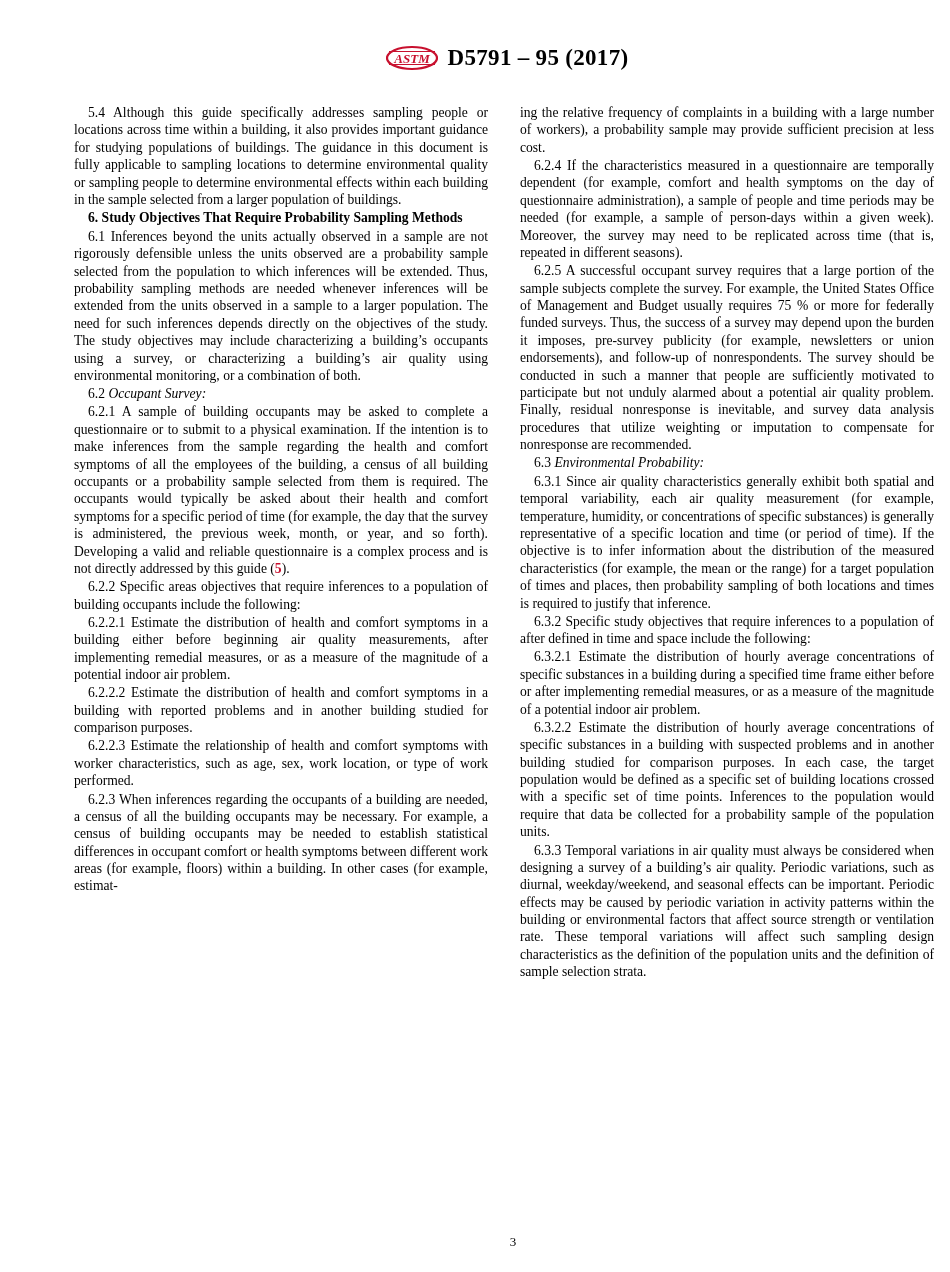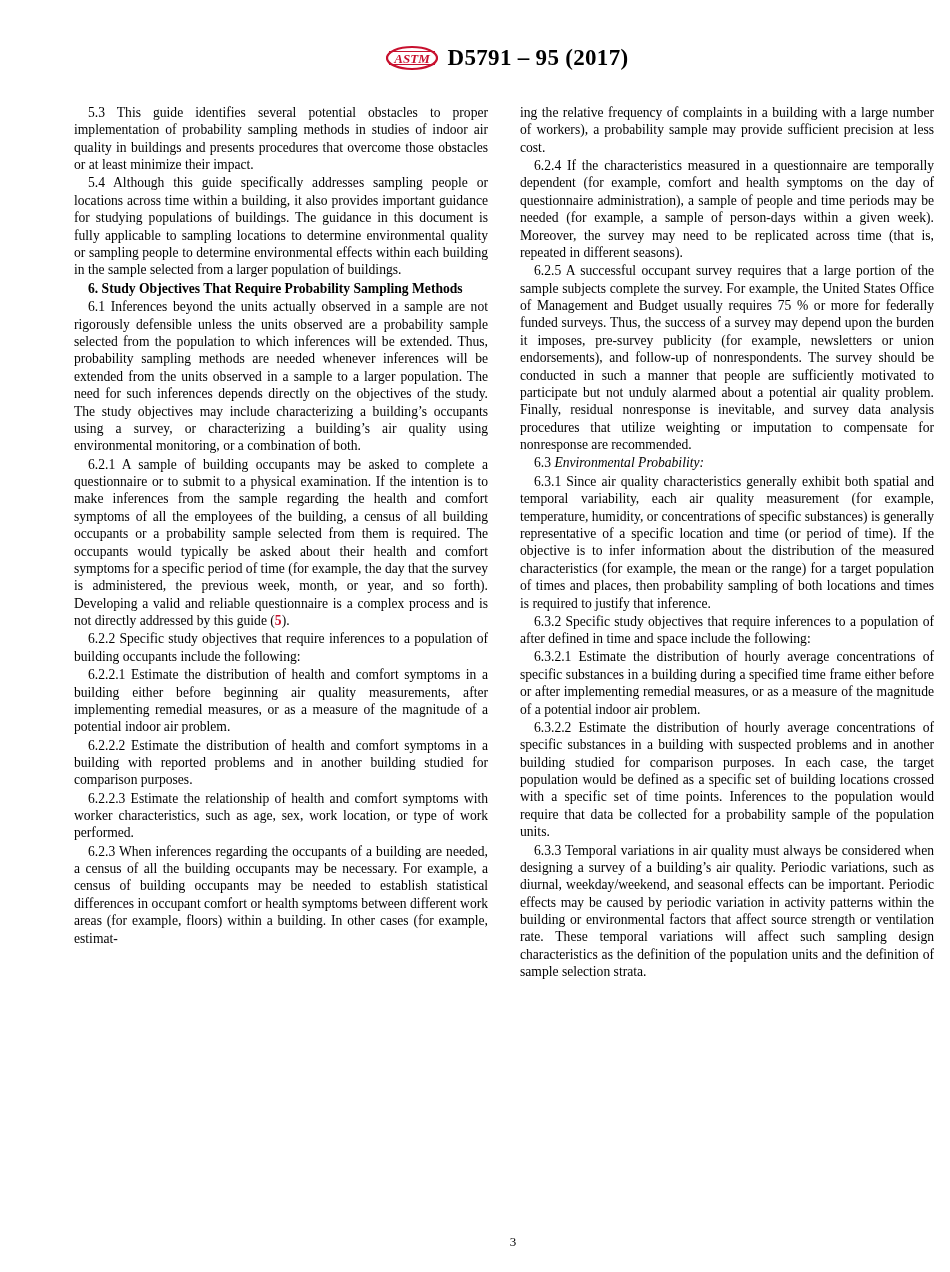--- a/index.html
+++ b/index.html
@@ -108,31 +108,31 @@
         <line x1="3" y1="6.5" x2="49" y2="6.5" stroke="#c8102e" stroke-width="1"></line>
         <line x1="3" y1="19.5" x2="49" y2="19.5" stroke="#c8102e" stroke-width="1"></line>
       </svg>
     </span>
     <span class="doc-title">D5791 – 95 (2017)</span>
   </div>
 
   <div class="columns">
 
     <div class="col">
-      <p>5.3 This guide identifies several potential obstacles to proper implementation of probability sampling methods in studies of indoor air quality in buildings and presents procedures that overcome those obstacles or at least minimize their impact.</p>
       <p class="spacer-para">5.4 Although this guide specifically addresses sampling people or locations across time within a building, it also provides important guidance for studying populations of buildings. The guidance in this document is fully applicable to sampling locations to determine environmental quality or sampling people to determine environmental effects within each building in the sample selected from a larger population of buildings.</p>
 
       <p class="section-head">6. Study Objectives That Require Probability Sampling Methods</p>
 
       <p>6.1 Inferences beyond the units actually observed in a sample are not rigorously defensible unless the units observed are a probability sample selected from the population to which inferences will be extended. Thus, probability sampling methods are needed whenever inferences will be extended from the units observed in a sample to a larger population. The need for such inferences depends directly on the objectives of the study. The study objectives may include characterizing a building’s occupants using a survey, or characterizing a building’s air quality using environmental monitoring, or a combination of both.</p>
 
+      <p class="subsec-head"><span>6.2</span> <span class="ital">Occupant Survey:</span></p>
 
       <p><span>6.2.1 A sample of building occupants may be asked to complete a questionnaire or to submit to a physical examination. If the intention is to make inferences from the sample regarding the health and comfort symptoms of all the employees of the building, a census of all building occupants or a probability sample selected from them is required. The occupants would typically be asked about their health and comfort symptoms for a specific period of time (for example, the day that the survey is administered, the previous week, month, or year, and so forth). Developing a valid and reliable questionnaire is a complex process and is not directly addressed by this guide (</span><span class="ref-red">5</span><span>).</span></p>
 
-      <p>6.2.2 Specific study objectives that require inferences to a population of building occupants include the following:</p>
+      <p>6.2.2 Specific areas objectives that require inferences to a population of building occupants include the following:</p>
       <p>6.2.2.1 Estimate the distribution of health and comfort symptoms in a building either before beginning air quality measurements, after implementing remedial measures, or as a measure of the magnitude of a potential indoor air problem.</p>
       <p>6.2.2.2 Estimate the distribution of health and comfort symptoms in a building with reported problems and in another building studied for comparison purposes.</p>
       <p>6.2.2.3 Estimate the relationship of health and comfort symptoms with worker characteristics, such as age, sex, work location, or type of work performed.</p>
       <p>6.2.3 When inferences regarding the occupants of a building are needed, a census of all the building occupants may be necessary. For example, a census of building occupants may be needed to establish statistical differences in occupant comfort or health symptoms between different work areas (for example, floors) within a building. In other cases (for example, estimat-</p>
     </div>
 
     <div class="col">
       <p class="noindent">ing the relative frequency of complaints in a building with a large number of workers), a probability sample may provide sufficient precision at less cost.</p>
       <p>6.2.4 If the characteristics measured in a questionnaire are temporally dependent (for example, comfort and health symptoms on the day of questionnaire administration), a sample of people and time periods may be needed (for example, a sample of person-days within a given week). Moreover, the survey may need to be replicated across time (that is, repeated in different seasons).</p>
       <p>6.2.5 A successful occupant survey requires that a large portion of the sample subjects complete the survey. For example, the United States Office of Management and Budget usually requires 75 % or more for federally funded surveys. Thus, the success of a survey may depend upon the burden it imposes, pre-survey publicity (for example, newsletters or union endorsements), and follow-up of nonrespondents. The survey should be conducted in such a manner that people are sufficiently motivated to participate but not unduly alarmed about a potential air quality problem. Finally, residual nonresponse is inevitable, and survey data analysis procedures that utilize weighting or imputation to compensate for nonresponse are recommended.</p>

